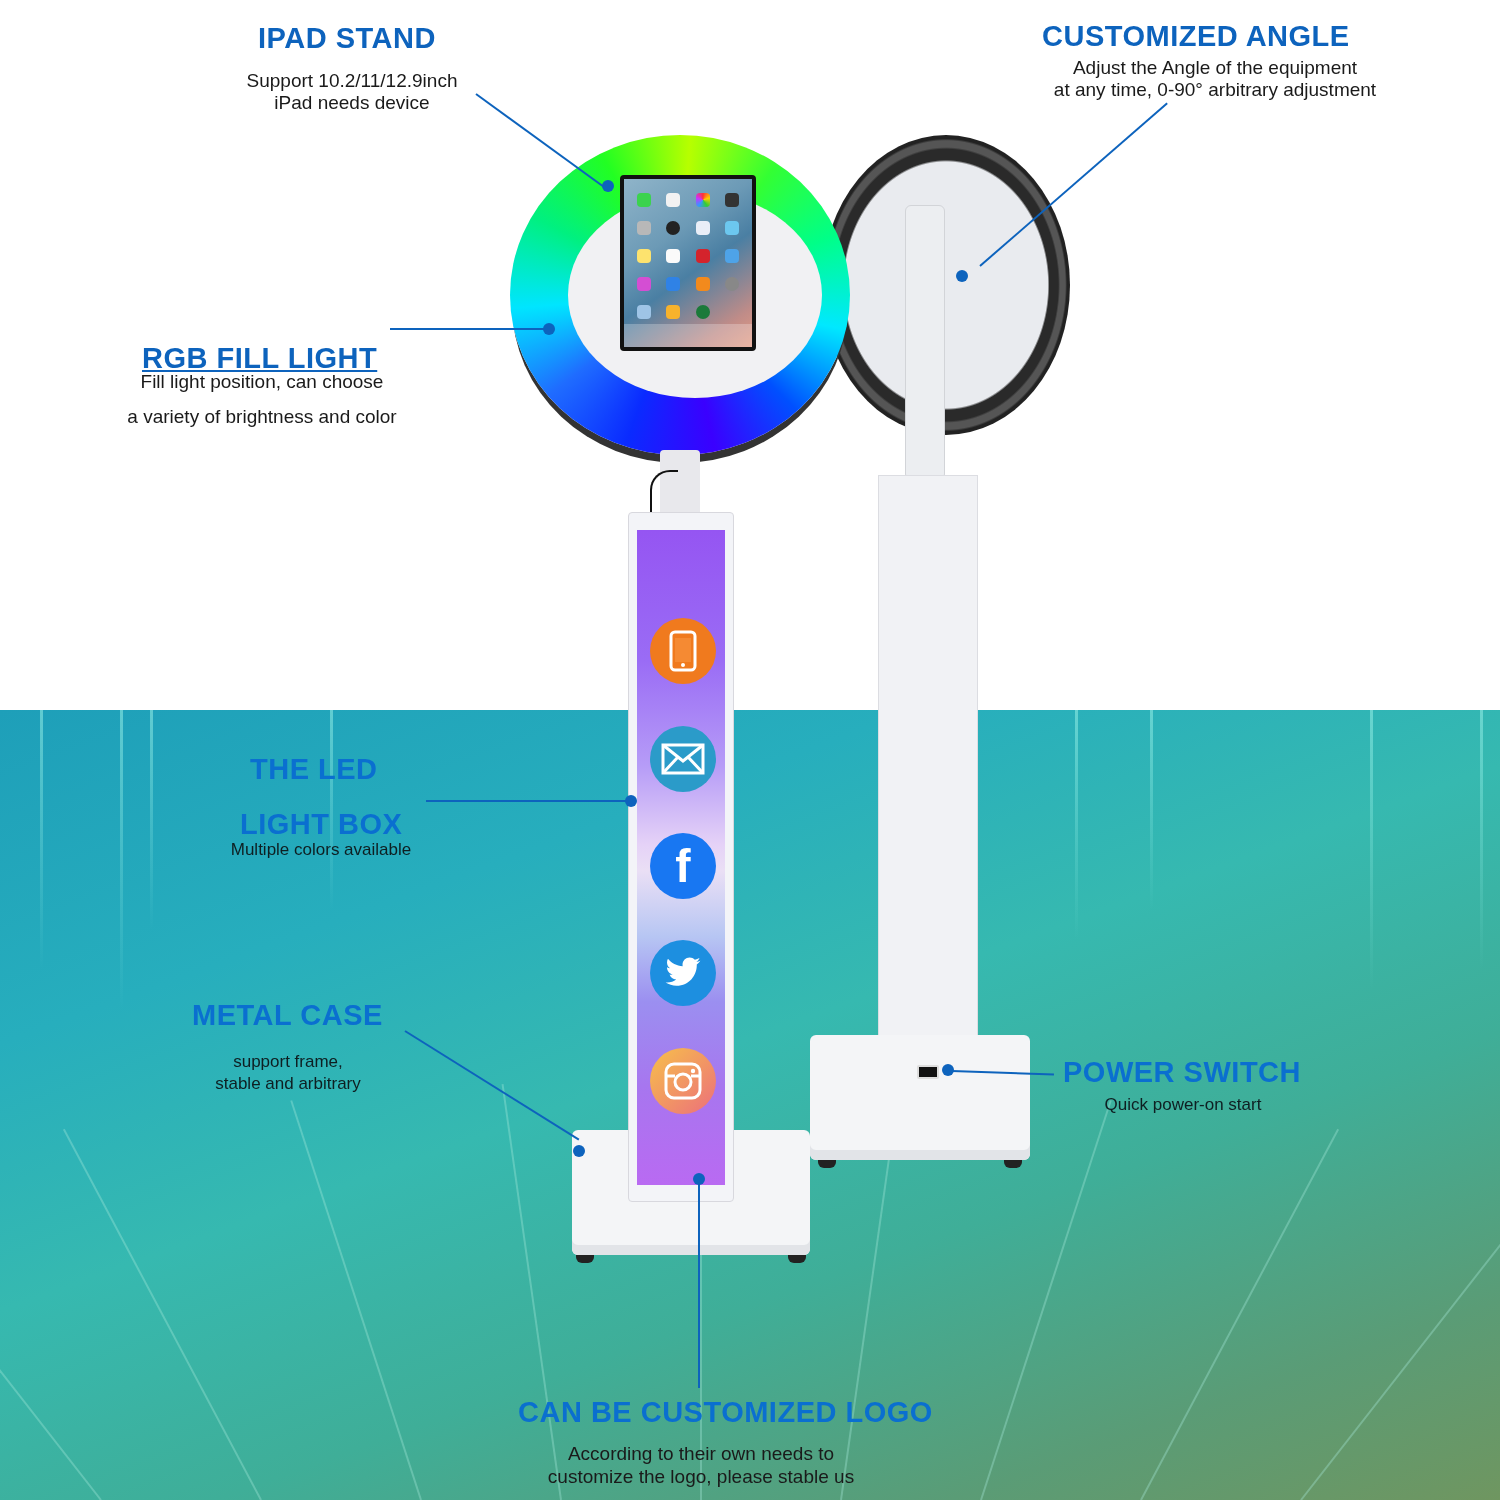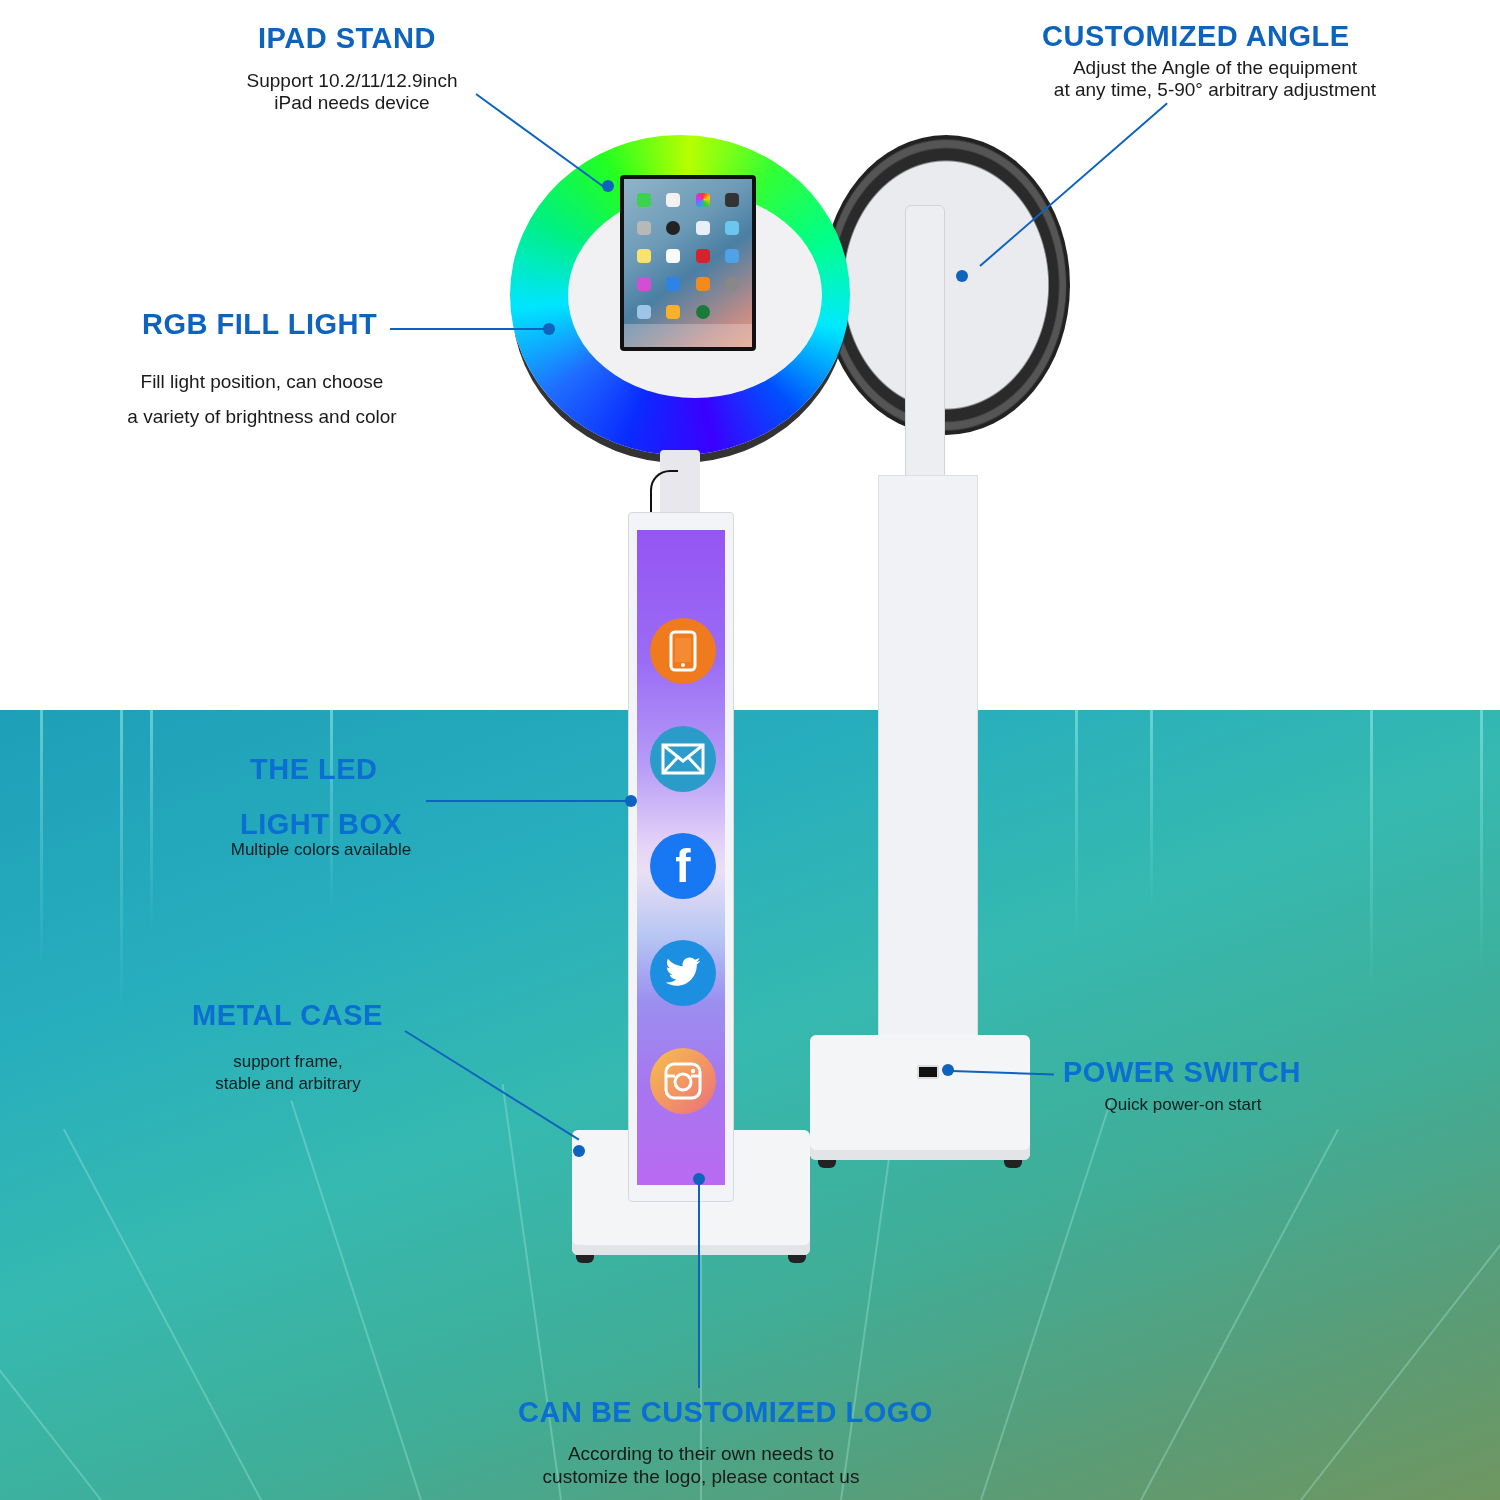--- a/index.html
+++ b/index.html
@@ -178,25 +178,25 @@
 </div>
 
 <div class="callout-title" style="left:258px;top:20px;">IPAD STAND</div>
 <div class="callout-desc" style="left:236px;top:69px;width:232px;">Support 10.2/11/12.9inch</div>
 <div class="callout-desc" style="left:236px;top:91px;width:232px;">iPad needs device</div>
 <div class="leader" style="left:476px;top:93px;width:165px;transform:rotate(36deg);"></div>
 <div class="dot" style="left:602px;top:180px;"></div>
 
 <div class="callout-title" style="left:1042px;top:18px;">CUSTOMIZED ANGLE</div>
 <div class="callout-desc" style="left:1030px;top:56px;width:370px;">Adjust the Angle of the equipment</div>
-<div class="callout-desc" style="left:1030px;top:78px;width:370px;">at any time, 5-90° arbitrary adjustment</div>
+<div class="callout-desc" style="left:1030px;top:78px;width:370px;">at any time, 0-90° arbitrary adjustment</div>
 <div class="leader" style="left:980px;top:265px;width:248px;transform:rotate(-41deg);"></div>
 <div class="dot" style="left:956px;top:270px;"></div>
 
-<div class="callout-title" style="left:142px;top:306px;">RGB FILL LIGHT</div>
+<div class="callout-title" style="left:142px;top:340px;text-decoration:underline;">RGB FILL LIGHT</div>
 <div class="callout-desc" style="left:106px;top:370px;width:312px;">Fill light position, can choose</div>
 <div class="callout-desc" style="left:106px;top:405px;width:312px;">a variety of brightness and color</div>
 <div class="leader" style="left:390px;top:328px;width:155px;"></div>
 <div class="dot" style="left:543px;top:323px;"></div>
 
 <div class="callout-title on-teal" style="left:250px;top:751px;">THE LED</div>
 <div class="callout-title on-teal" style="left:240px;top:806px;text-align:right;">LIGHT BOX</div>
 <div class="callout-desc small" style="left:210px;top:838px;width:222px;text-align:center;">Multiple colors available</div>
 <div class="leader" style="left:426px;top:800px;width:200px;"></div>
 <div class="dot" style="left:625px;top:795px;"></div>
@@ -209,13 +209,13 @@
 
 <div class="callout-title on-teal" style="left:1063px;top:1054px;">POWER SWITCH</div>
 <div class="callout-desc small" style="left:1090px;top:1093px;width:186px;">Quick power-on start</div>
 <div class="leader" style="left:952px;top:1070px;width:102px;transform:rotate(2deg);"></div>
 <div class="dot" style="left:942px;top:1064px;"></div>
 
 <div class="leader" style="left:699px;top:1179px;width:208px;transform:rotate(90deg);"></div>
 <div class="dot" style="left:693px;top:1173px;"></div>
 <div class="callout-title on-teal" style="left:490px;top:1394px;margin-left:28px;">CAN BE CUSTOMIZED LOGO</div>
 <div class="callout-desc" style="left:520px;top:1442px;width:362px;">According to their own needs to</div>
-<div class="callout-desc" style="left:520px;top:1465px;width:362px;">customize the logo, please contact us</div>
+<div class="callout-desc" style="left:520px;top:1465px;width:362px;">customize the logo, please stable us</div>
 
 </body></html>

